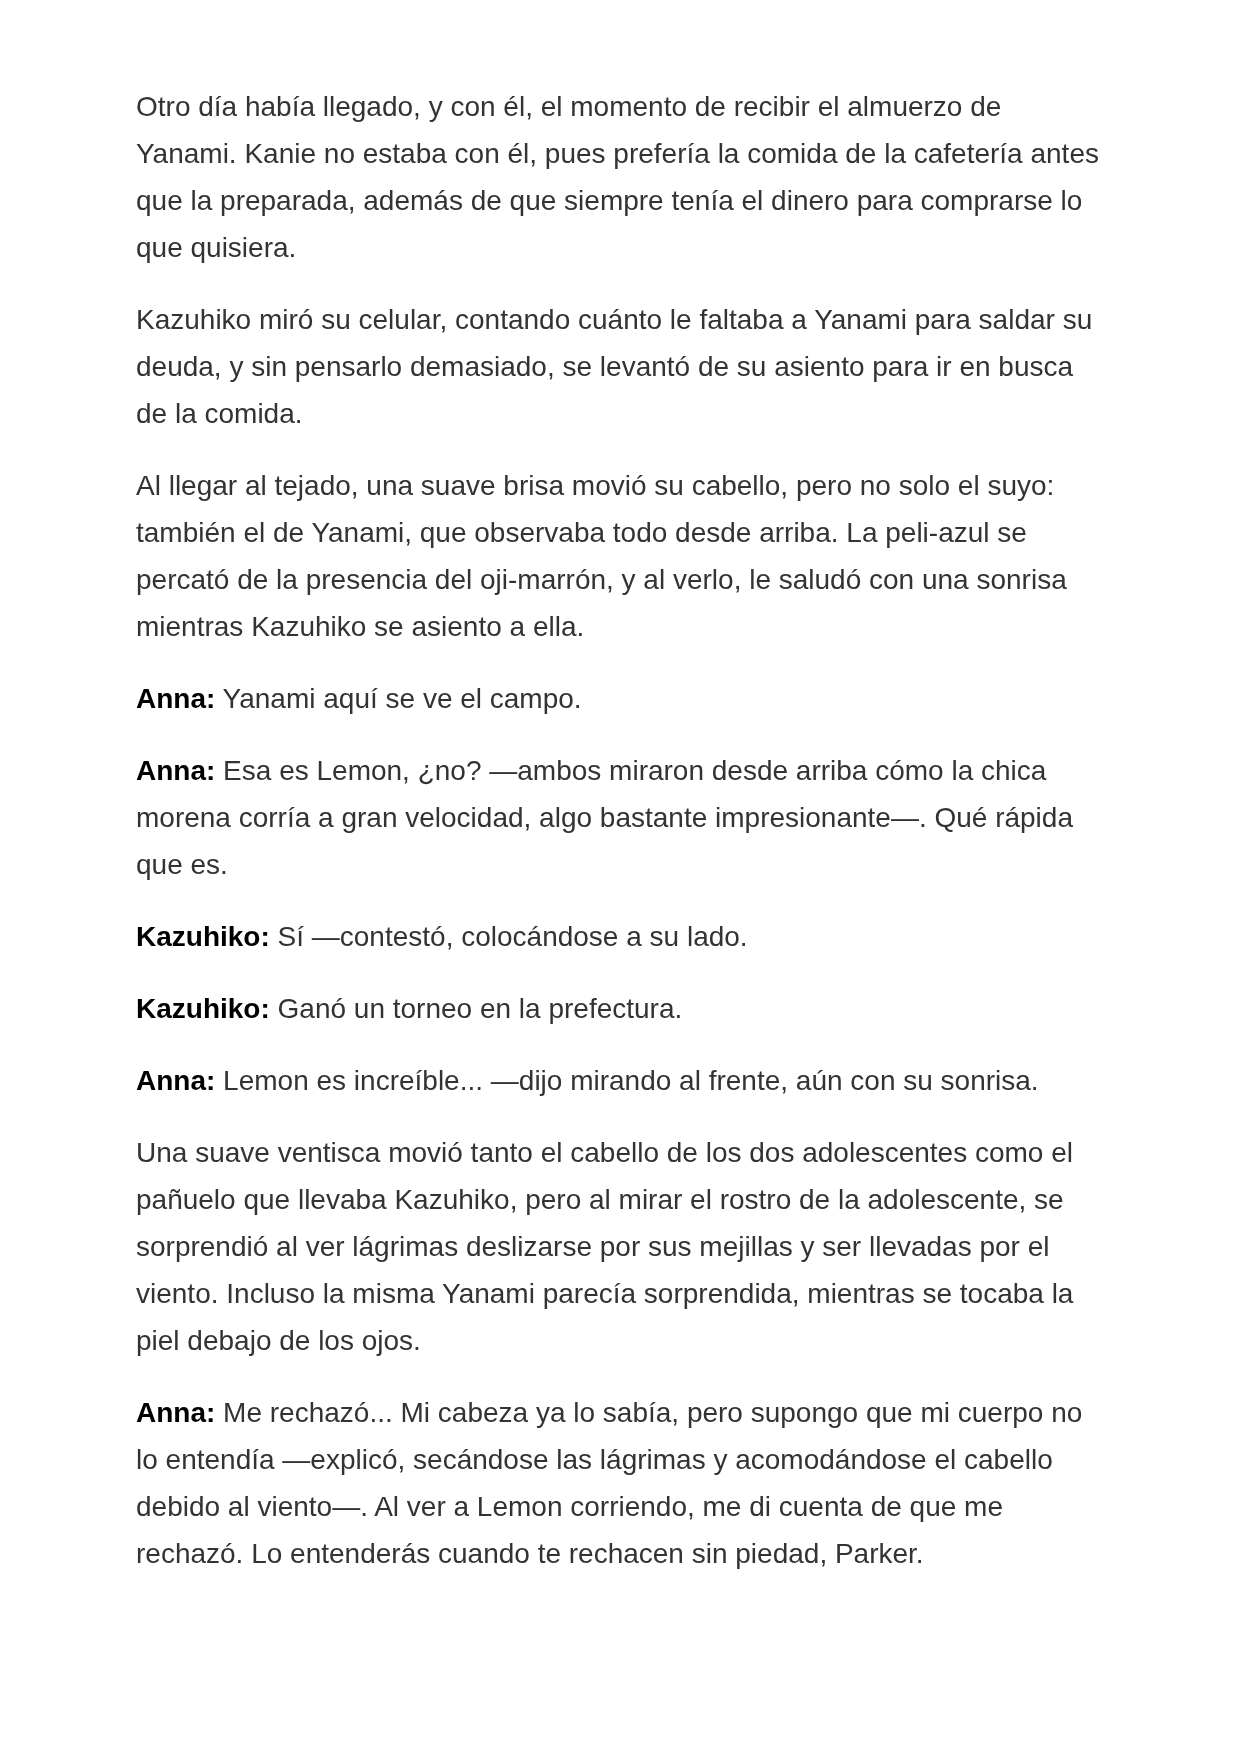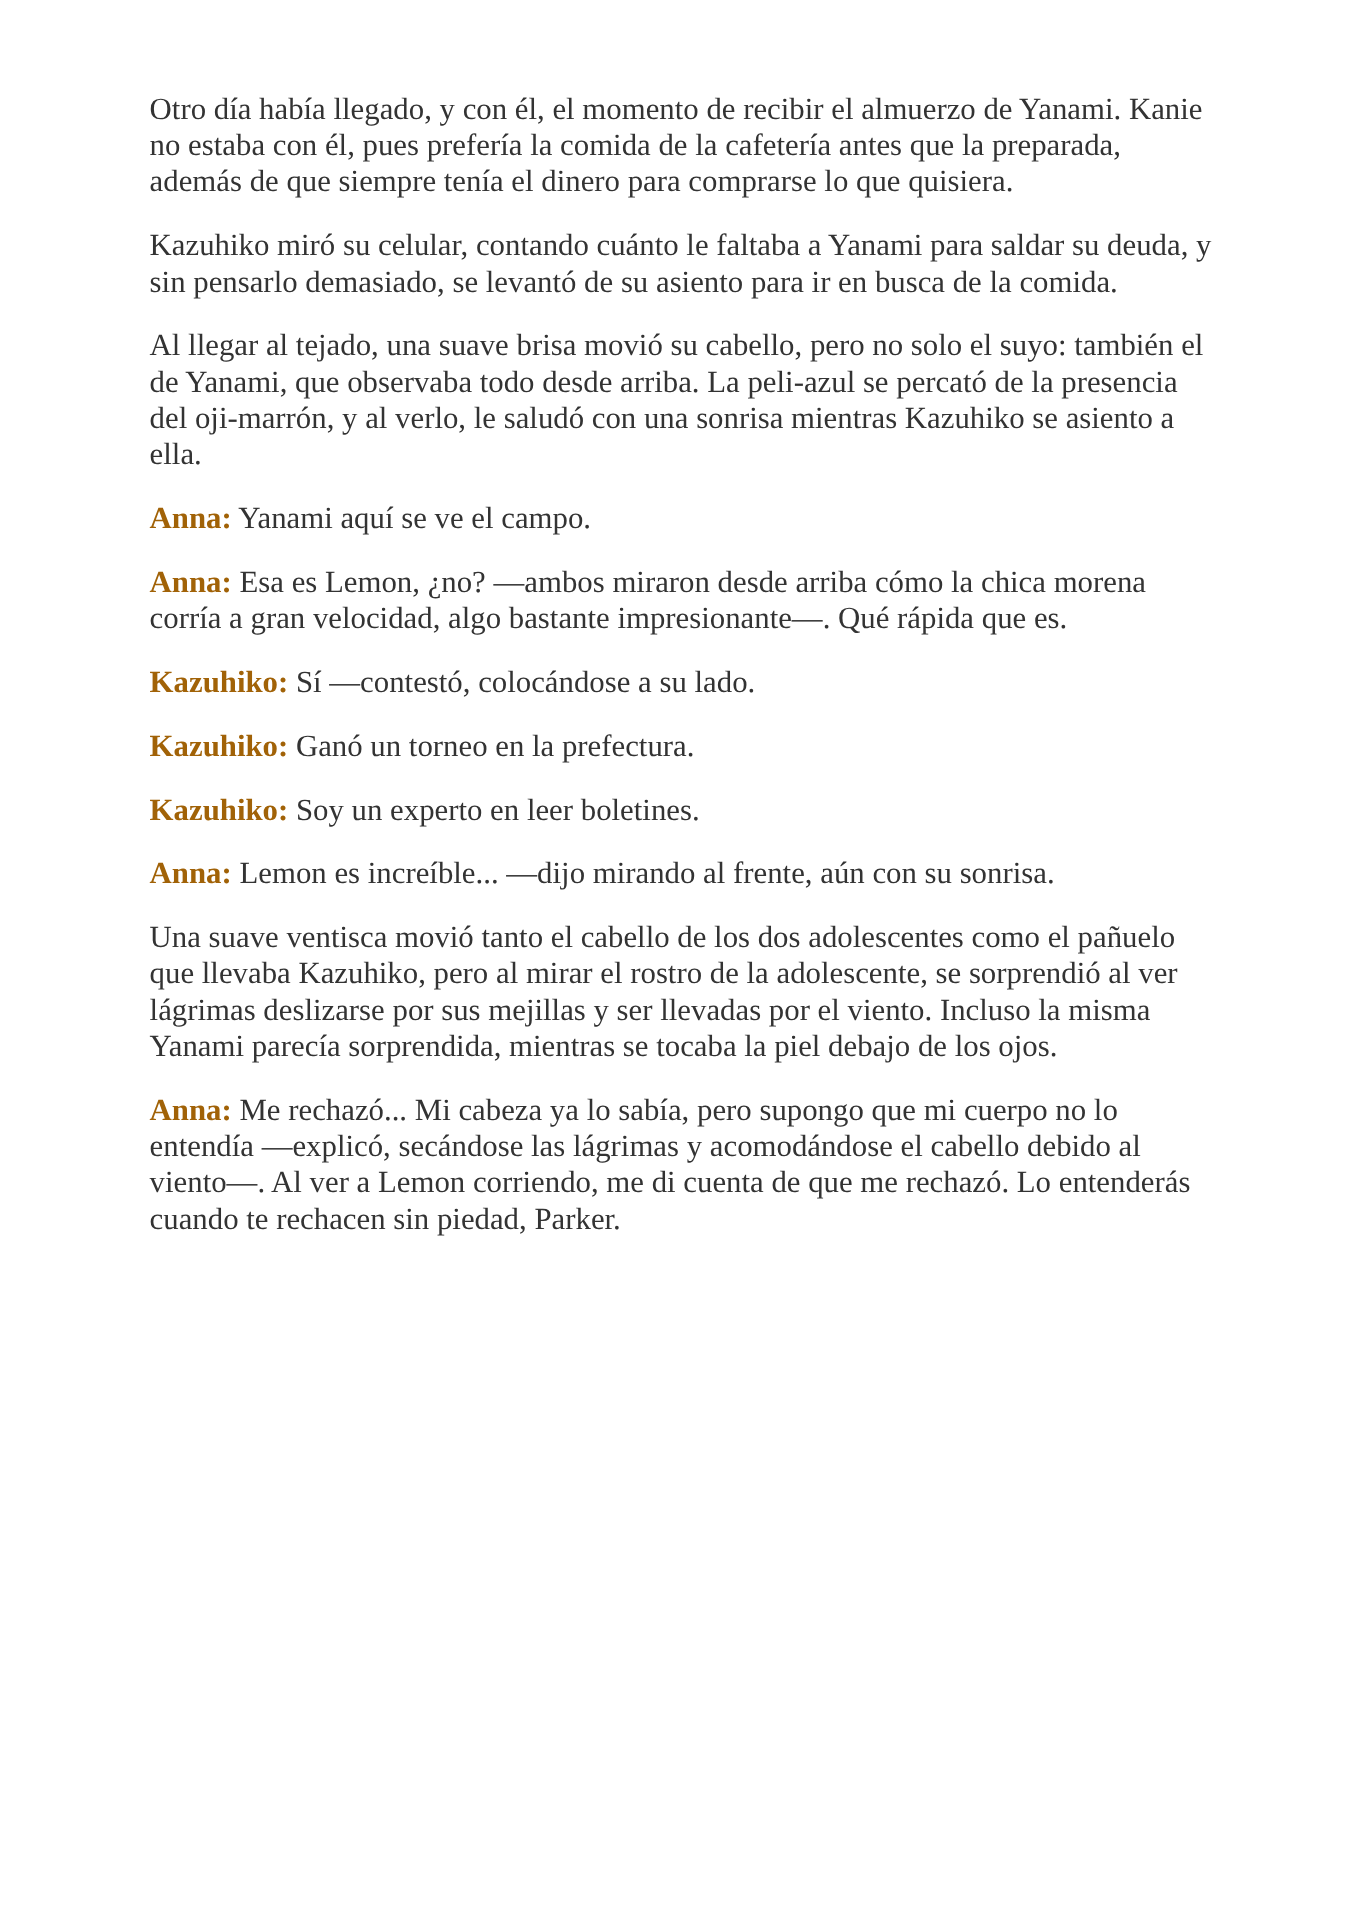--- a/index.html
+++ b/index.html
@@ -12,46 +12,45 @@
     width: 1242px;
     height: 1754px;
     background: #ffffff;
     overflow: hidden;
   }
   .content {
     position: absolute;
     top: 83px;
     left: 136px;
     width: 970px;
-    font-family: Liberation Serif, serif;
+    font-family: Liberation Sans, sans-serif;
     font-size: 28px;
-    line-height: 33px;
+    line-height: 47px;
     color: #333333;
     letter-spacing: 0;
   }
   .para {
     margin: 0 0 25px 0;
     padding: 0;
     text-align: left;
   }
   .para .speaker {
     font-weight: bold;
-    color: #a16207;
+    color: #000000;
   }
 </style>
 </head>
 <body>
 
 <div class="page">
   <div class="content" id="document-content">
       <p class="para"><span>Otro día había llegado, y con él, el momento de recibir el almuerzo de Yanami. Kanie no estaba con él, pues prefería la comida de la cafetería antes que la preparada, además de que siempre tenía el dinero para comprarse lo que quisiera.</span></p>
       <p class="para"><span>Kazuhiko miró su celular, contando cuánto le faltaba a Yanami para saldar su deuda, y sin pensarlo demasiado, se levantó de su asiento para ir en busca de la comida.</span></p>
       <p class="para"><span>Al llegar al tejado, una suave brisa movió su cabello, pero no solo el suyo: también el de Yanami, que observaba todo desde arriba. La peli-azul se percató de la presencia del oji-marrón, y al verlo, le saludó con una sonrisa mientras Kazuhiko se asiento a ella.</span></p>
       <p class="para"><strong class="speaker">Anna:</strong> <span>Yanami aquí se ve el campo.</span></p>
       <p class="para"><strong class="speaker">Anna:</strong> <span>Esa es Lemon, ¿no? —ambos miraron desde arriba cómo la chica morena corría a gran velocidad, algo bastante impresionante—. Qué rápida que es.</span></p>
       <p class="para"><strong class="speaker">Kazuhiko:</strong> <span>Sí —contestó, colocándose a su lado.</span></p>
       <p class="para"><strong class="speaker">Kazuhiko:</strong> <span>Ganó un torneo en la prefectura.</span></p>
-      <p class="para"><strong class="speaker">Kazuhiko:</strong> <span>Soy un experto en leer boletines.</span></p>
       <p class="para"><strong class="speaker">Anna:</strong> <span>Lemon es increíble... —dijo mirando al frente, aún con su sonrisa.</span></p>
       <p class="para"><span>Una suave ventisca movió tanto el cabello de los dos adolescentes como el pañuelo que llevaba Kazuhiko, pero al mirar el rostro de la adolescente, se sorprendió al ver lágrimas deslizarse por sus mejillas y ser llevadas por el viento. Incluso la misma Yanami parecía sorprendida, mientras se tocaba la piel debajo de los ojos.</span></p>
       <p class="para"><strong class="speaker">Anna:</strong> <span>Me rechazó... Mi cabeza ya lo sabía, pero supongo que mi cuerpo no lo entendía —explicó, secándose las lágrimas y acomodándose el cabello debido al viento—. Al ver a Lemon corriendo, me di cuenta de que me rechazó. Lo entenderás cuando te rechacen sin piedad, Parker.</span></p>
     </div>
 </div>
 
 </body></html>

